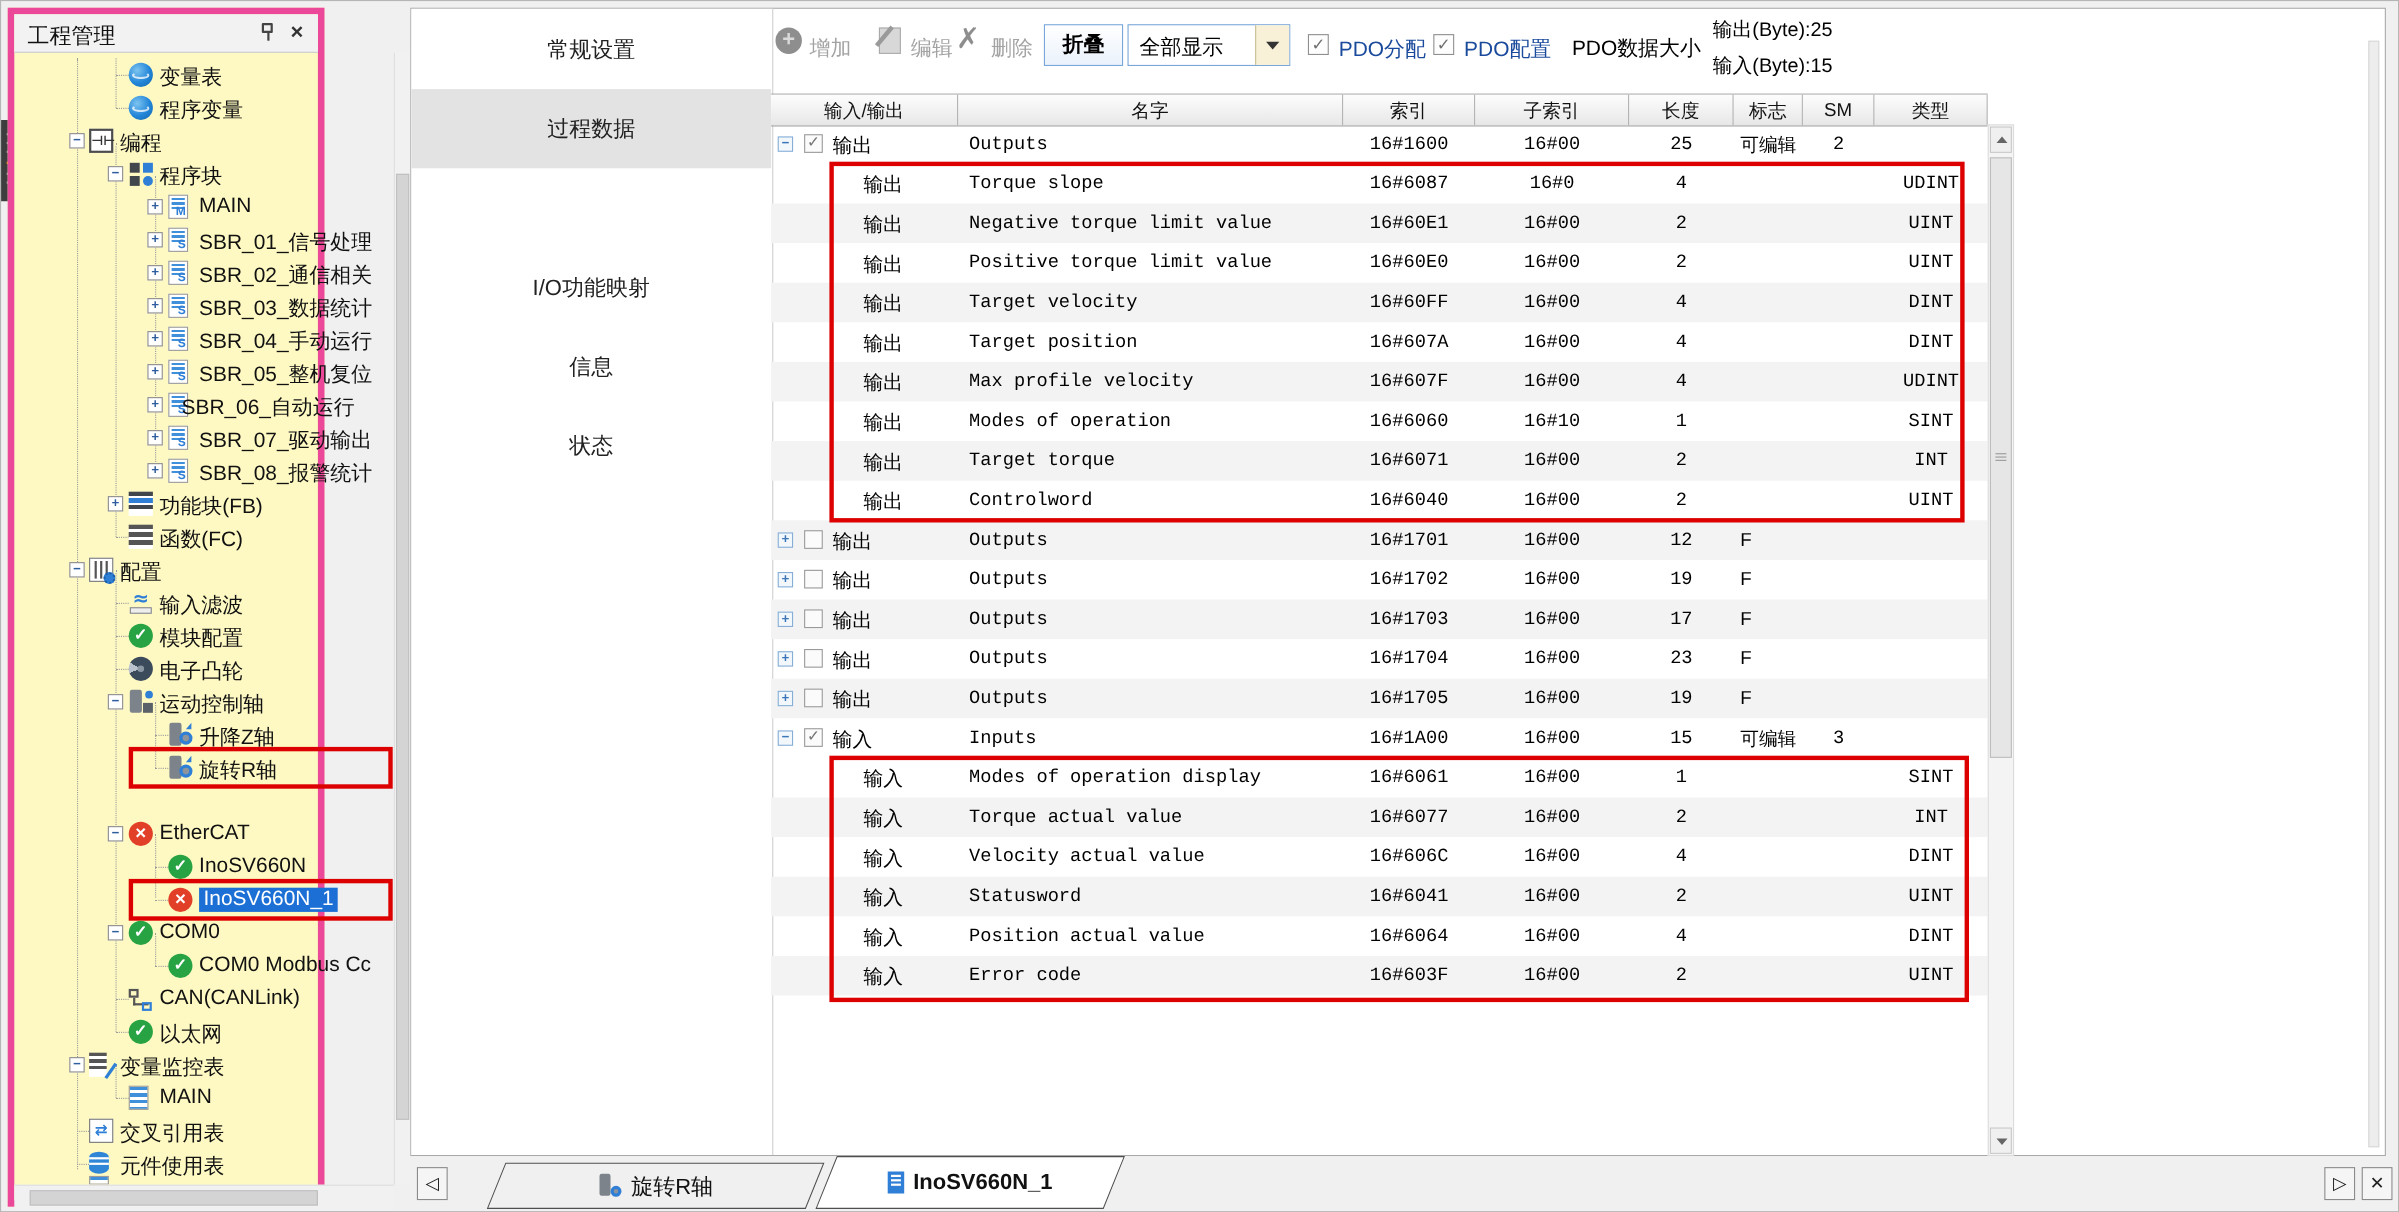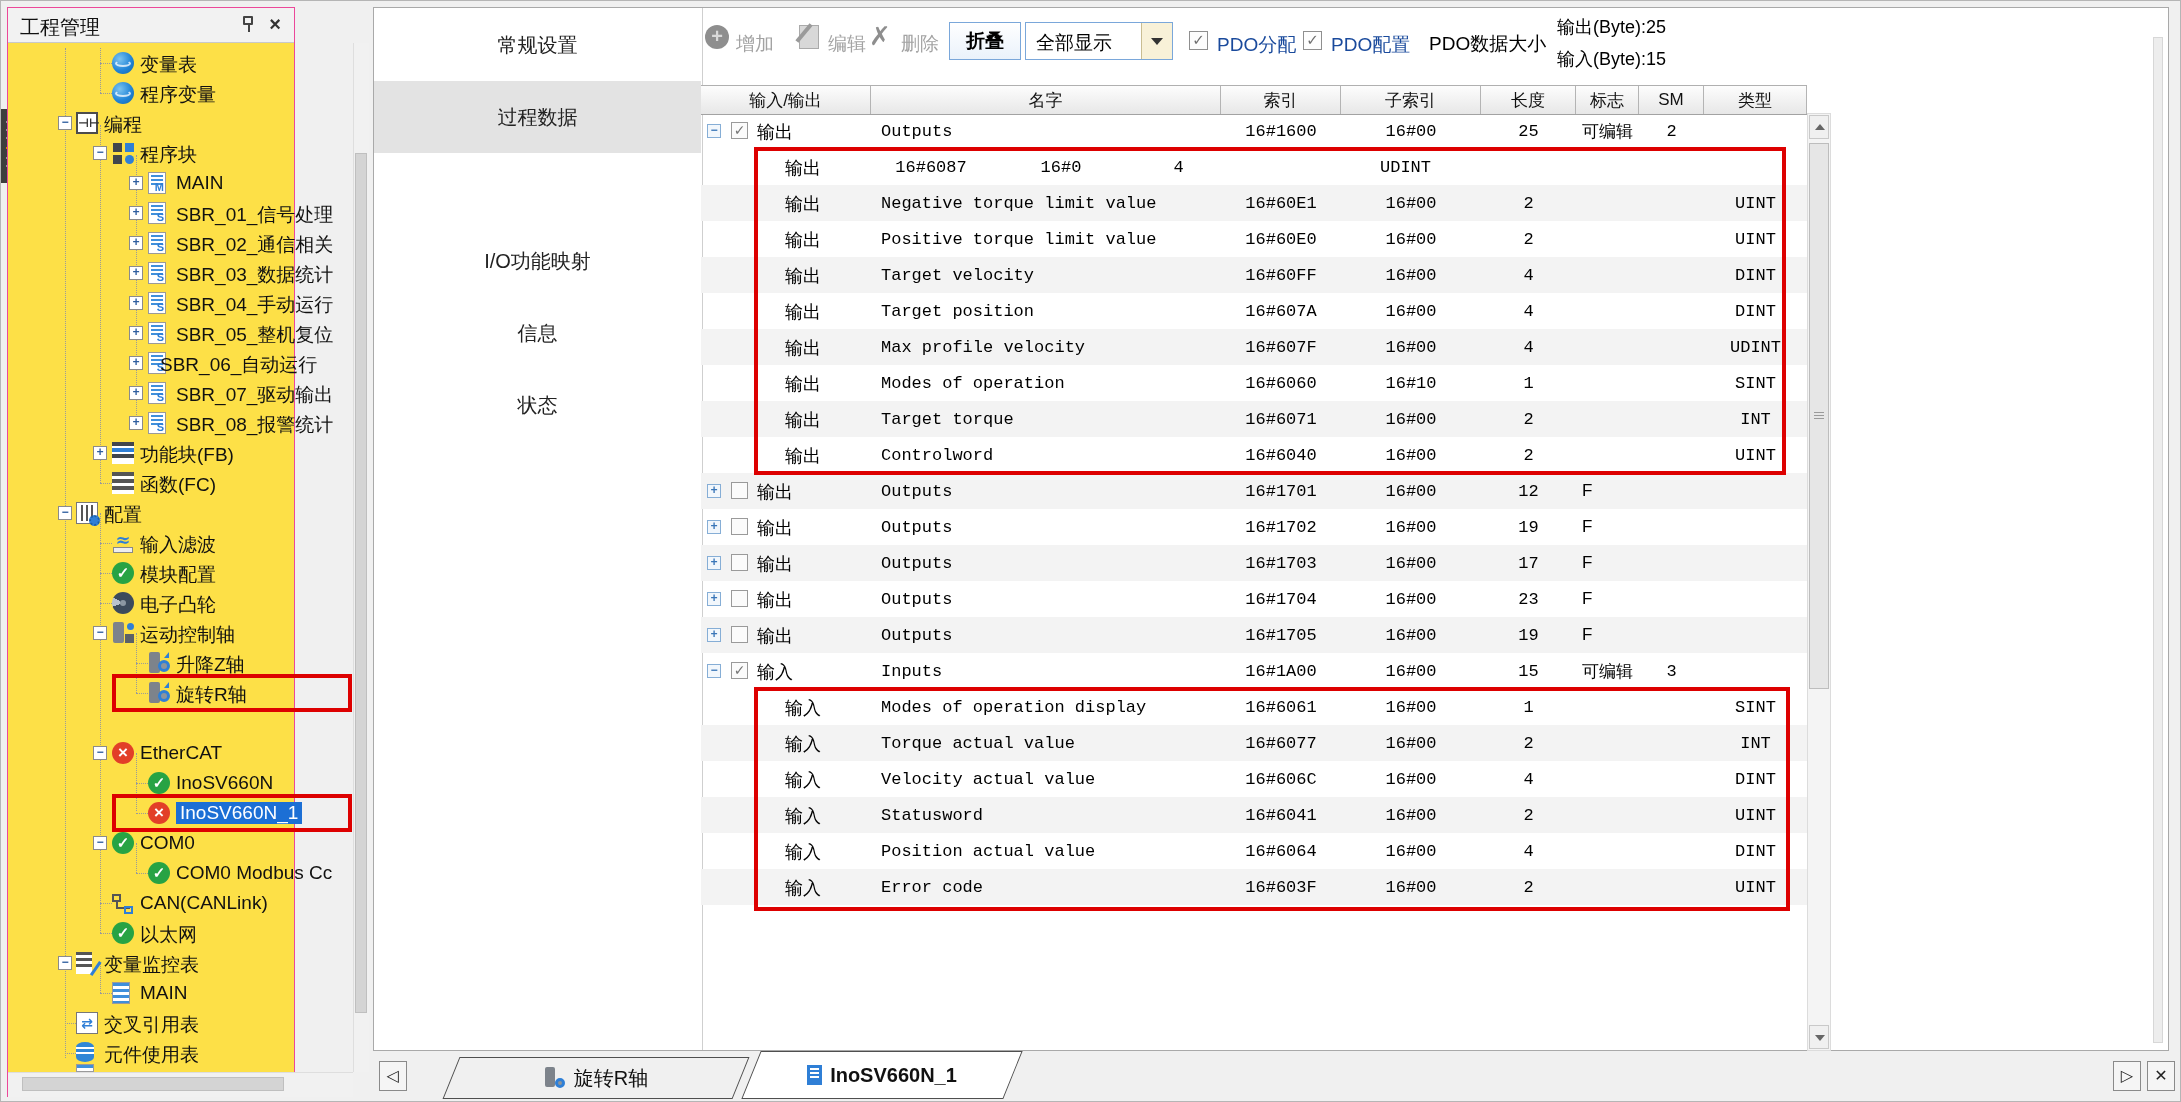--- a/index.html
+++ b/index.html
@@ -8,21 +8,21 @@
          border:1px solid #b5b5b5;box-sizing:border-box;}
   .abs{position:absolute;}
   .mono{font-family:"Liberation Mono","DejaVu Sans Mono",monospace;}
 
   
   #collapsed-tab{left:0;top:108px;width:21px;height:74px;background:#3d3d3d;border-radius:0 5px 5px 0;}
   #collapsed-tab i{position:absolute;left:5px;width:10px;height:2px;background:#9a9a9a;}
   #collapsed-tab i.orange{background:#e08a00;}
 
   
-  #sidebar{left:6px;top:6px;width:288px;height:1090px;background:#fde047;border:1px solid #ec4899;box-sizing:border-box;}
+  #sidebar{left:6px;top:6px;width:288px;height:1090px;background:#fef9c3;border:6px solid #ec4899;box-sizing:border-box;}
   #sidebar-title{position:absolute;left:0;top:0;width:100%;height:34px;background:#f2f2f2;border-bottom:1px solid #c9c9c9;}
   #sidebar-title .t{position:absolute;left:12px;top:6px;font-size:20px;color:#111;}
   .cap-btn{position:absolute;top:7px;width:22px;height:20px;text-align:center;color:#333;}
   #pin-icon{right:34px;}
   #pin-icon b{position:absolute;left:5px;top:1px;width:10px;height:9px;border:2px solid #444;border-radius:1px;box-sizing:border-box;}
   #pin-icon u{position:absolute;left:10px;top:10px;width:2px;height:7px;background:#444;}
   #close-sidebar{right:8px;font-size:20px;line-height:18px;font-weight:bold;}
   #tree{position:absolute;left:0;top:35px;width:346px;height:1029px;overflow:hidden;}
   .guide{position:absolute;width:0;border-left:1px dotted #9a9a9a;}
   .trow{position:absolute;height:30px;width:340px;}
@@ -462,20 +462,21 @@
           <span class="cell-center">2</span>
         </div>
         <div class="tc mono" style="width:103px">
           <span class="cell-center"></span>
         </div>
       </div>
       <div class="trowt" style="top: 148px;">
         <div class="tc c-io" style="width:170px">
           <span class="iotxt" style="left:84px">输出</span>
         </div>
+        <div class="tc mono namecell" style="width:350px">Torque slope</div>
         <div class="tc mono" style="width:120px">
           <span class="cell-center">16#6087</span>
         </div>
         <div class="tc mono" style="width:140px">
           <span class="cell-center">16#0</span>
         </div>
         <div class="tc mono" style="width:95px">
           <span class="cell-center">4</span>
         </div>
         <div class="tc flagcell" style="width:63px"></div>

